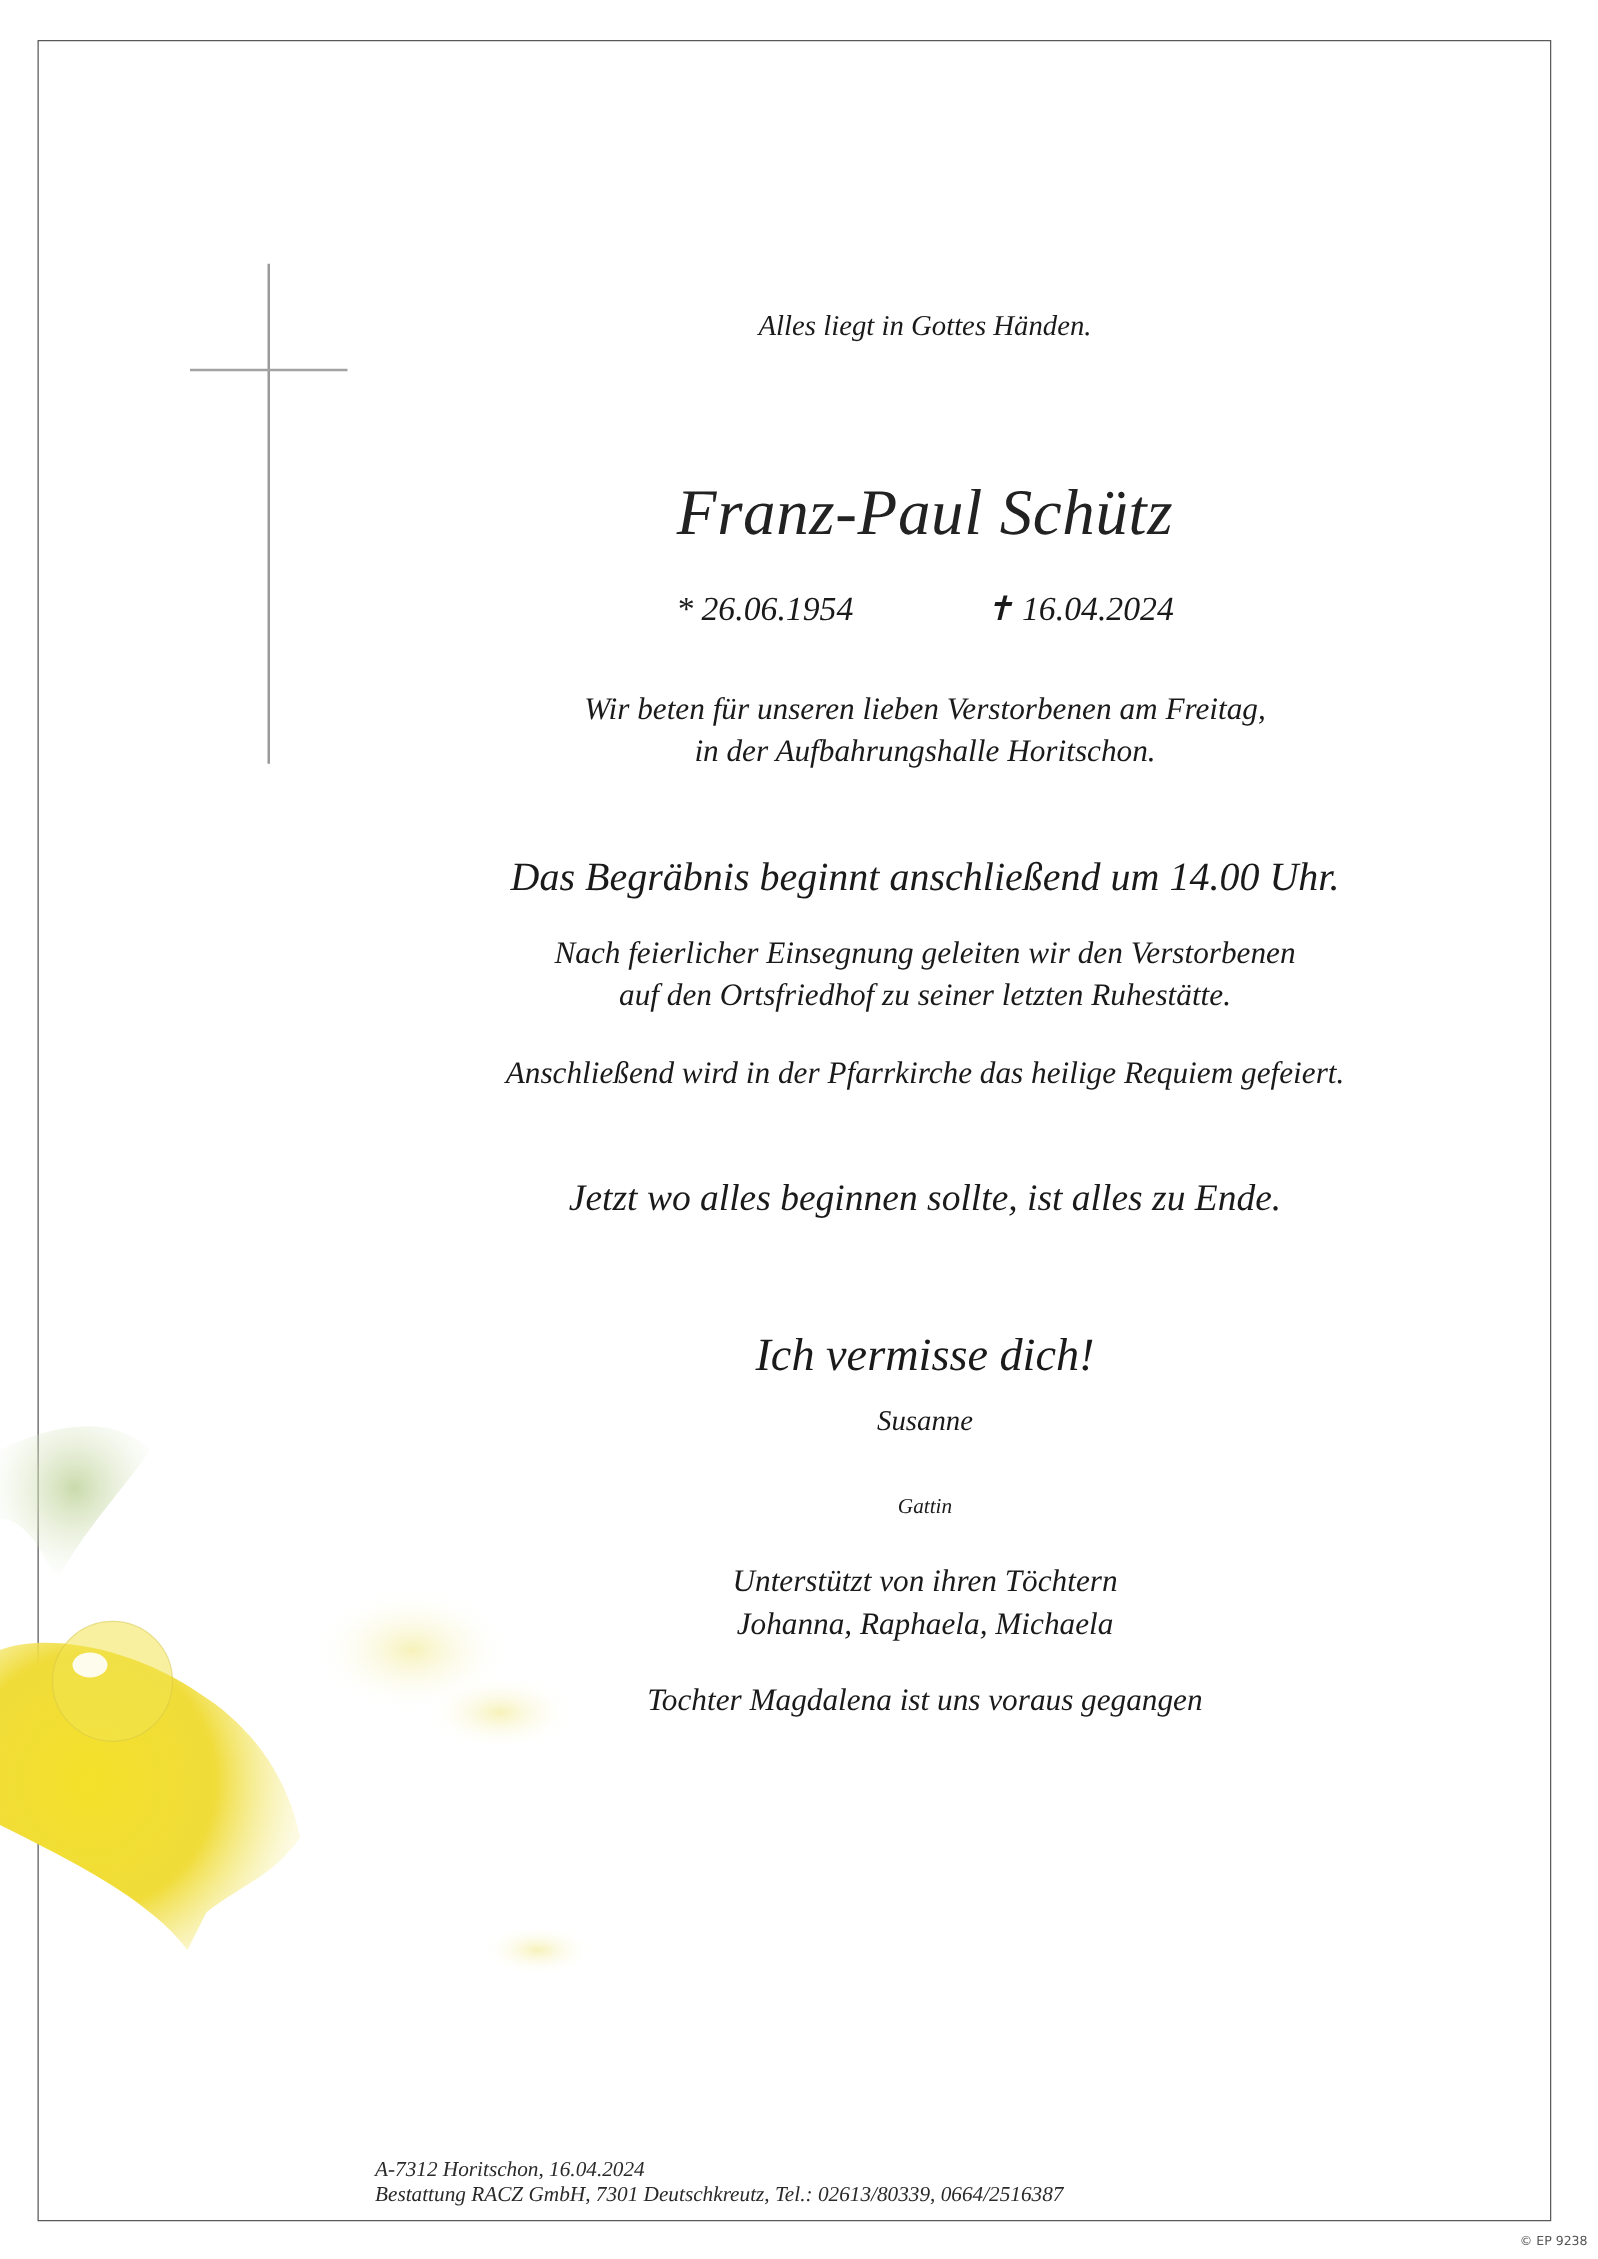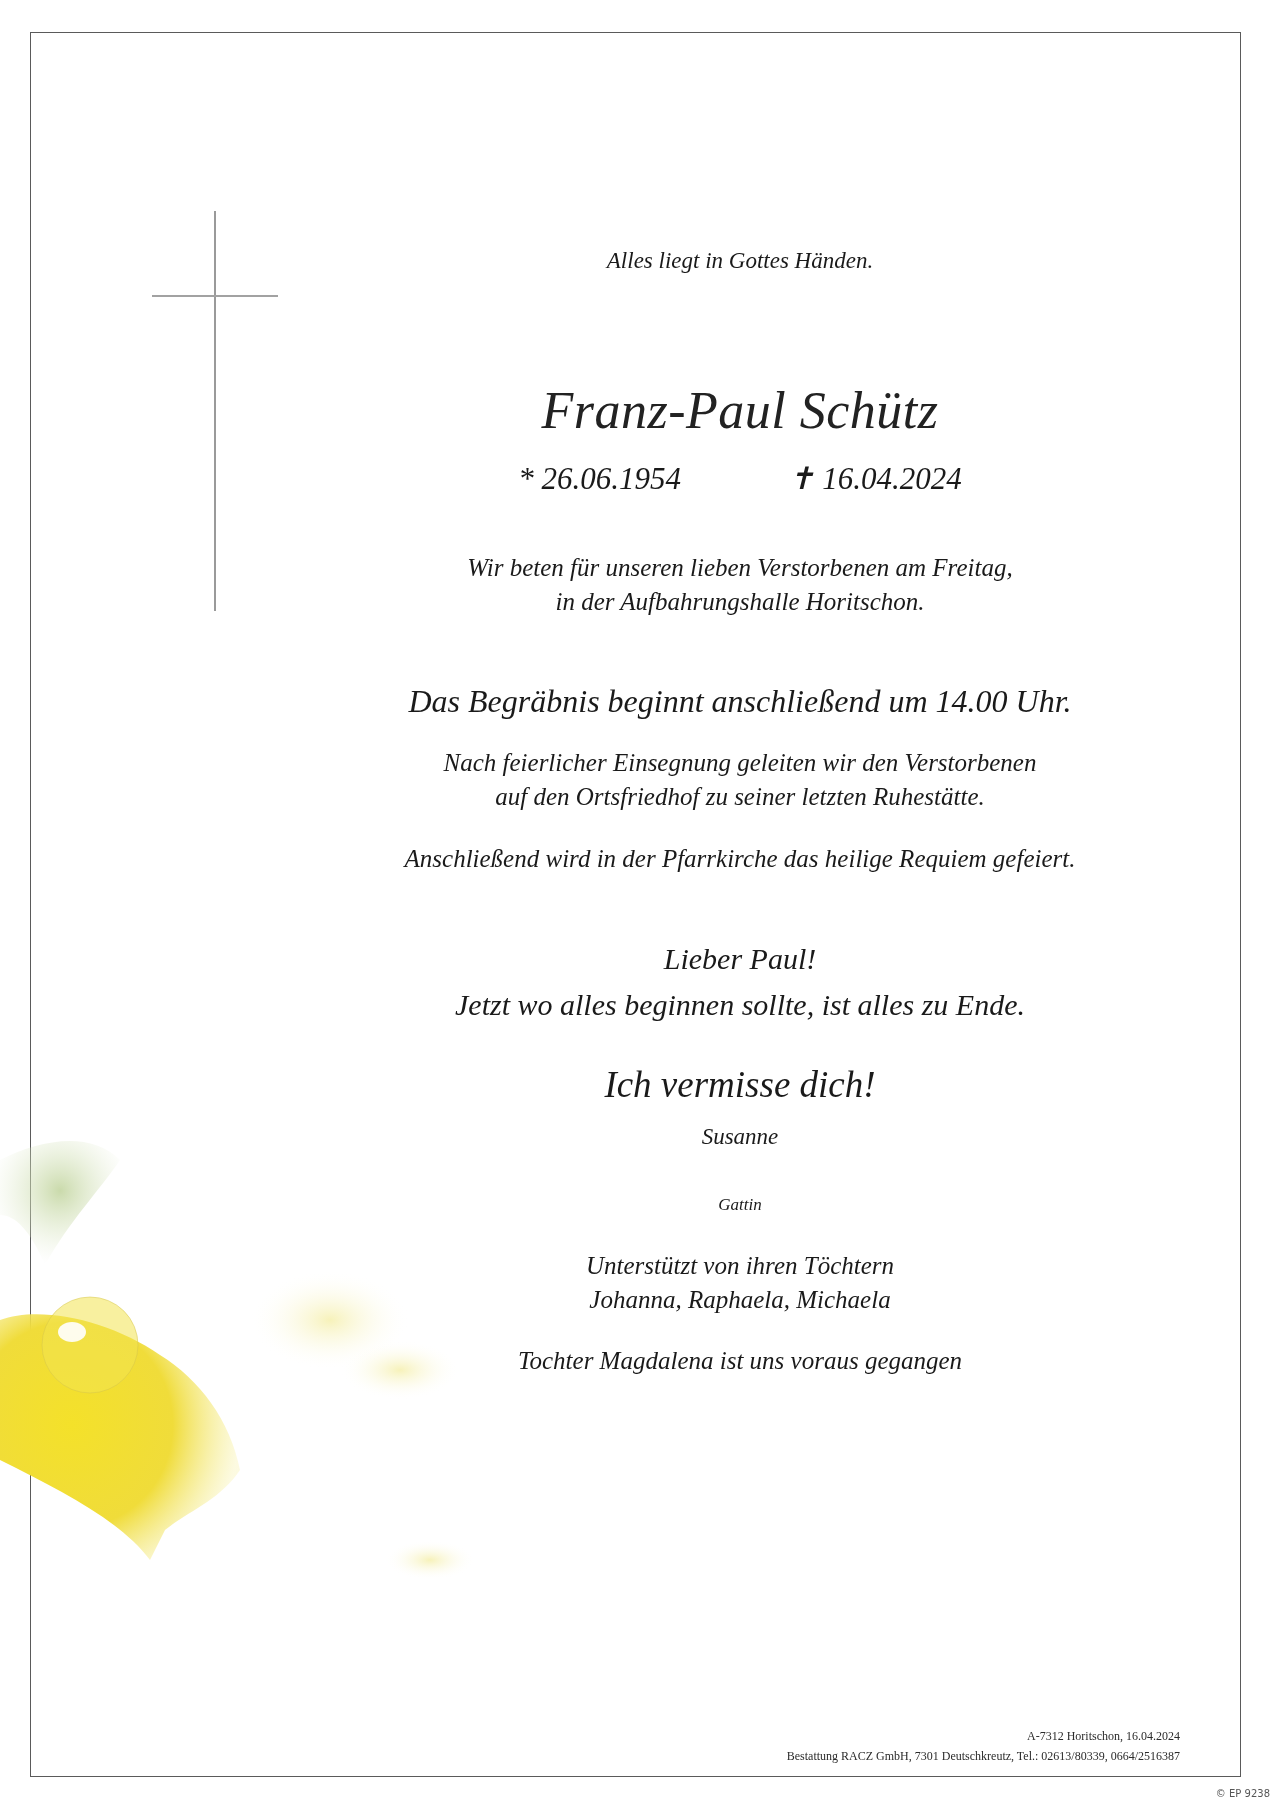--- a/index.html
+++ b/index.html
@@ -6,34 +6,34 @@
     body { width: 1278px; height: 1807px; position: relative; overflow: hidden; font-family: "Liberation Serif", serif; color: #1a1a1a; }
     .frame { position: absolute; left: 30px; top: 32px; width: 1211px; height: 1745px; border: 1.5px solid #5a5a5a; border-left-width: 1.5px; box-sizing: border-box; }
     .flower { position: absolute; left: 0; top: 1120px; width: 480px; height: 620px; pointer-events: none; }
     .cross { position: absolute; left: 152px; top: 211px; width: 126px; height: 400px; }
     .cross .v { position: absolute; left: 62px; top: 0; width: 2px; height: 400px; background: #9a9a9a; }
     .cross .h { position: absolute; left: 0; top: 84px; width: 126px; height: 2px; background: #a2a2a2; }
     .content { position: absolute; left: 300px; width: 880px; text-align: center; font-style: italic; }
     .line { display: block; white-space: nowrap; }
     .motto { top: 248px; font-size: 23px; }
     .name { top: 381px; font-size: 52px; color: #222; letter-spacing: 0.5px; }
-    .dates { top: 460px; font-size: 31px; }
+    .dates { top: 471px; font-size: 27px; }
     .dates span { display: inline-block; }
     .dates .gap { width: 92px; }
     .p1 { top: 551px; font-size: 25px; line-height: 34px; }
     .p2 { top: 683px; font-size: 32px; }
     .p3 { top: 746px; font-size: 25px; line-height: 34px; }
     .p4 { top: 845px; font-size: 25px; }
     .p5 { top: 936px; font-size: 30px; line-height: 46px; }
     .p6 { top: 1063px; font-size: 37px; }
     .sig { top: 1124px; font-size: 23px; }
     .sig-role { top: 1195px; font-size: 17px; }
     .p7 { top: 1249px; font-size: 25px; line-height: 34px; }
     .p8 { top: 1347px; font-size: 25px; }
-    .footer { position: absolute; left: 300px; width: 880px; top: 1726px; text-align: right; font-size: 12px; line-height: 20px; color: #2a2a2a; }
+    .footer { position: absolute; left: 300px; width: 880px; top: 1726px; text-align: left; font-style: italic; font-size: 17px; line-height: 20px; color: #2a2a2a; }
     .code { position: absolute; right: 8px; top: 1788px; font-family: "DejaVu Sans", sans-serif; font-size: 10px; color: #555; }
   </style>
 </head>
 <body>
 
 <div class="frame"></div>
 
 <svg class="flower" viewBox="0 0 480 620" xmlns="http://www.w3.org/2000/svg">
   <defs>
     <radialGradient id="leafg" cx="50%" cy="40%" r="60%">
@@ -84,21 +84,20 @@
 <div class="content p2">Das Begräbnis beginnt anschließend um 14.00 Uhr.</div>
 
 <div class="content p3">
   <span class="line">Nach feierlicher Einsegnung geleiten wir den Verstorbenen</span>
   <span class="line">auf den Ortsfriedhof zu seiner letzten Ruhestätte.</span>
 </div>
 
 <div class="content p4">Anschließend wird in der Pfarrkirche das heilige Requiem gefeiert.</div>
 
 <div class="content p5">
-  <span class="line">Lieber Paul!</span>
   <span class="line">Jetzt wo alles beginnen sollte, ist alles zu Ende.</span>
 </div>
 
 <div class="content p6">Ich vermisse dich!</div>
 
 <div class="content sig">Susanne</div>
 <div class="content sig-role">Gattin</div>
 
 <div class="content p7">
   <span class="line">Unterstützt von ihren Töchtern</span>

